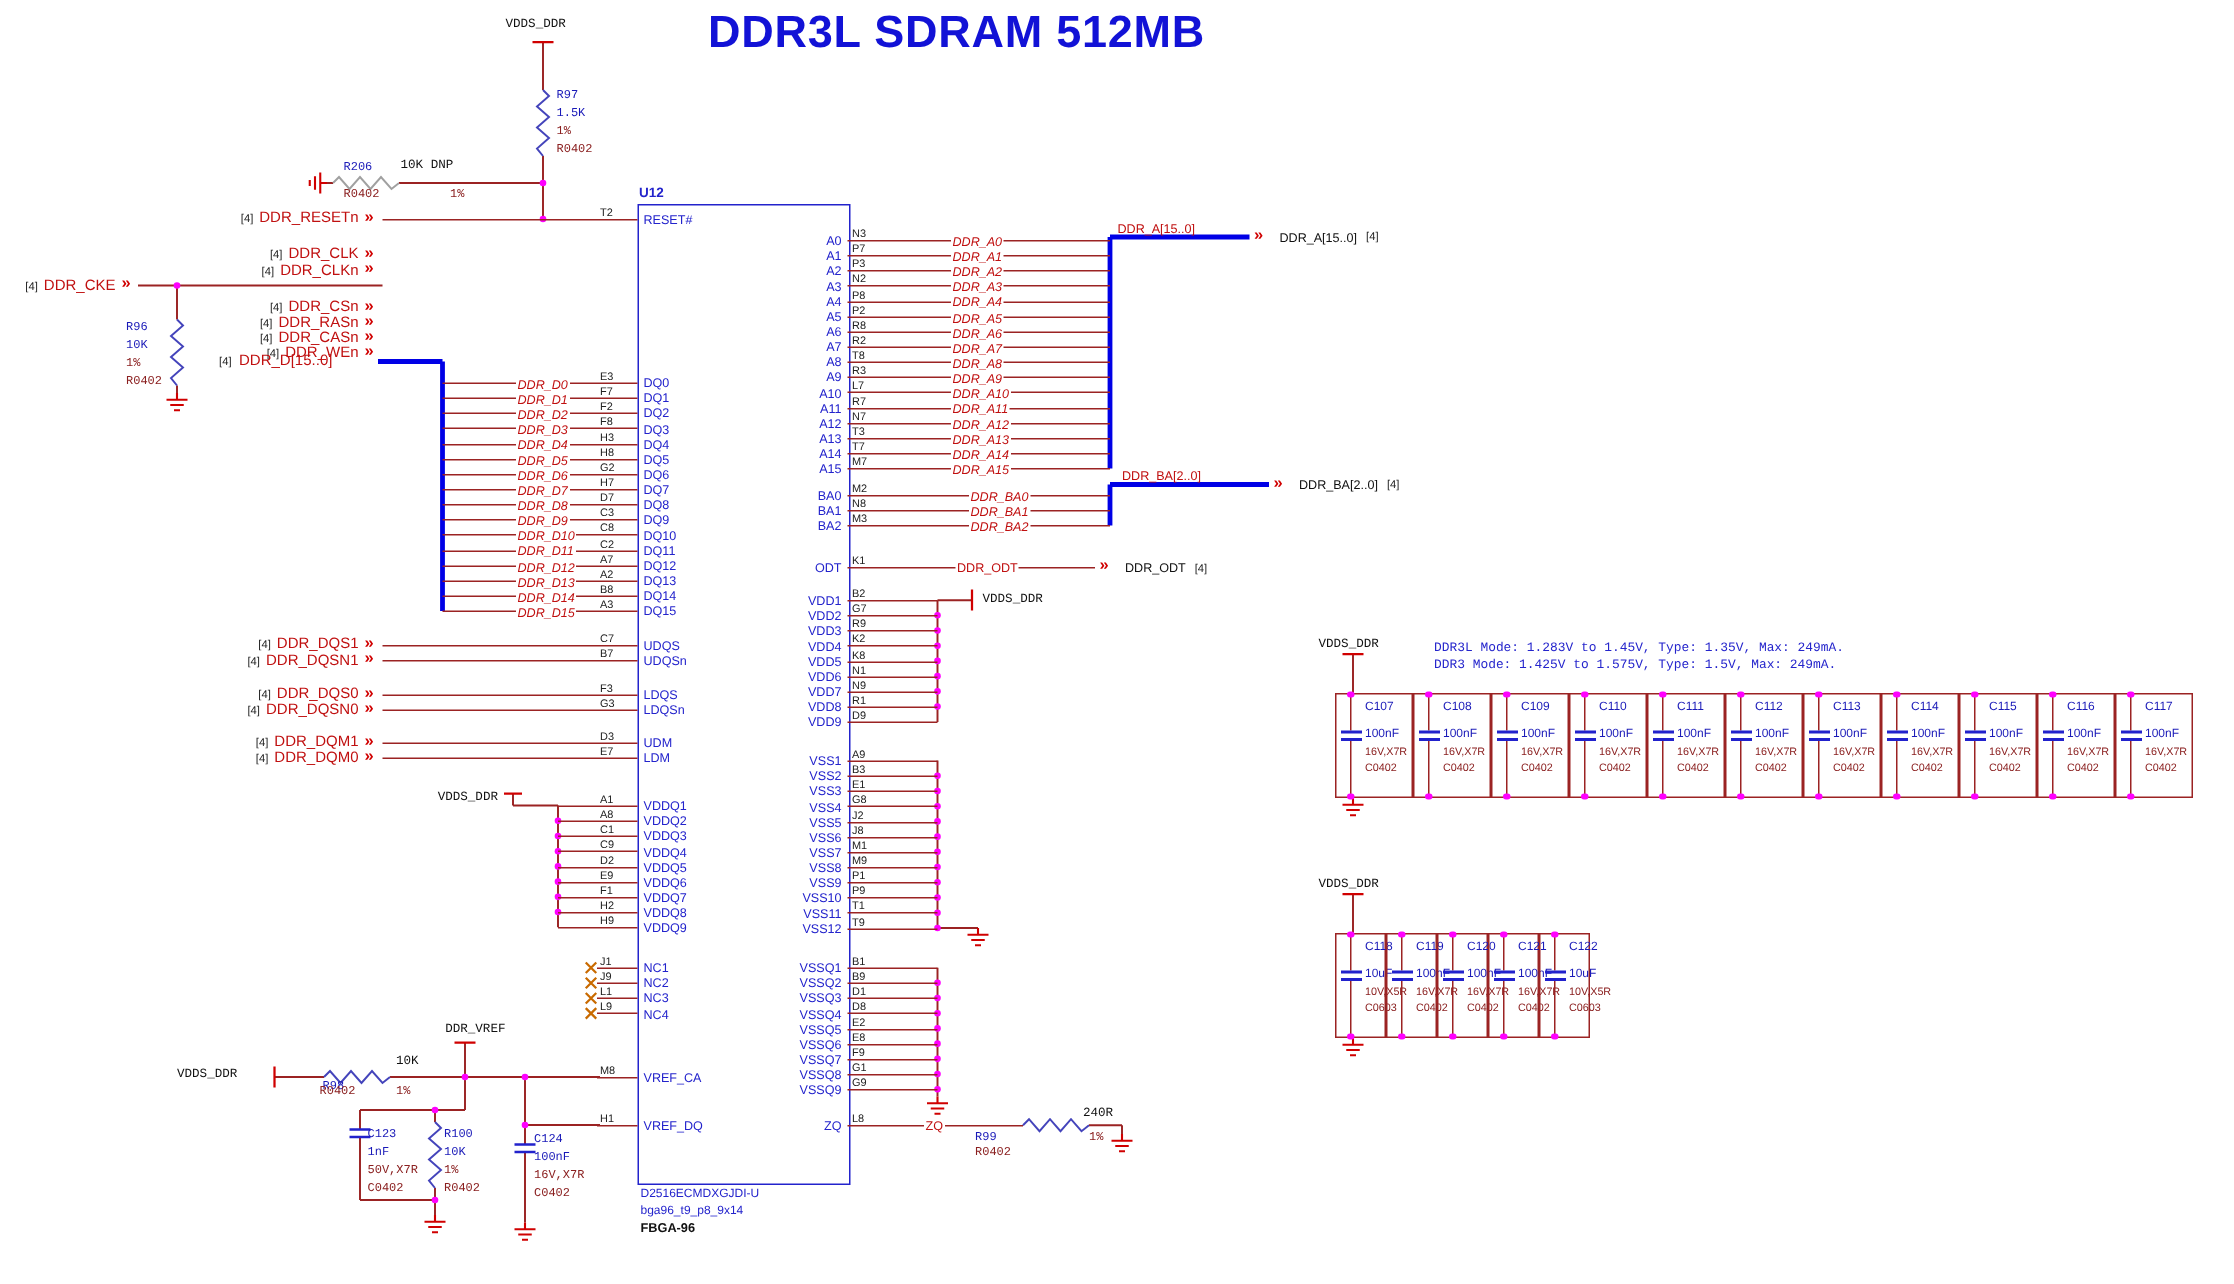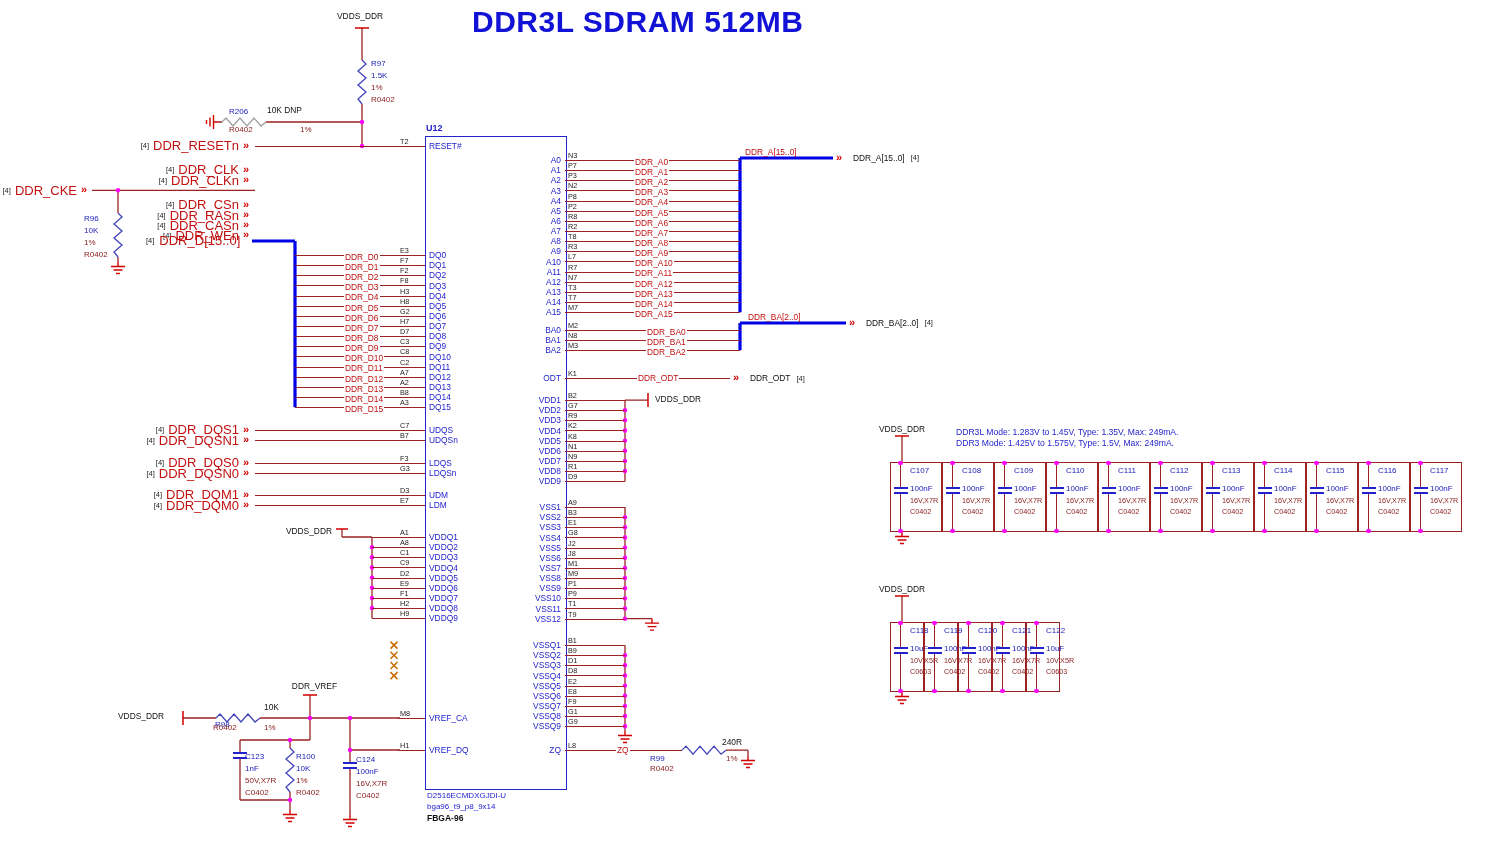--- a/index.html
+++ b/index.html
@@ -29,36 +29,36 @@
   .stub{position:absolute;top:8.5px;left:var(--stubl,0);width:var(--stubw,27px);border-top:1.3px solid var(--wire);}
   .pnum{position:absolute;left:var(--numl,2px);top:.5px;font-size:7.3px;line-height:7.5px;color:#222;white-space:nowrap;}
   .pname{position:absolute;left:var(--namel,31px);top:3.6px;font-size:8.4px;line-height:10px;color:var(--pin);white-space:nowrap;}
   .pgrp.r{--stubl:130px;--numl:133px;width:320px;}
   .pgrp.r .pname{left:0;width:126px;text-align:right;}
 
   
   .nlgrp{position:absolute;width:200px;}
   .nrow{display:flex;justify-content:flex-end;align-items:center;height:10.15px;gap:4px;}
   .ntag{font-size:7.5px;color:#222;white-space:nowrap;}
-  .nname{font-size:13px;color:var(--net);white-space:nowrap;}
+  .nname{font-size:10px;color:var(--net);white-space:nowrap;}
   .chev{width:11px;height:10px;position:relative;flex:0 0 11px;}
   .chev::before{content:"\00BB";position:absolute;left:0;top:-1px;color:var(--red);font-size:11px;line-height:11px;font-weight:700;}
 
   
-  .wlabels{position:absolute;}
+  .wlabels{position:absolute;font-style:italic;}
   .wlrow{height:10.15px;line-height:10.15px;}
   .wl{background:#fff;color:var(--net);font-size:8.4px;padding:0 1px;white-space:nowrap;}
   .wl1{position:absolute;background:#fff;color:var(--net);font-size:8.4px;line-height:10px;padding:0 1px;white-space:nowrap;}
   .busl{position:absolute;color:var(--net);font-size:8.4px;line-height:10px;white-space:nowrap;}
 
   .sheetref{position:absolute;display:flex;gap:6px;align-items:center;height:11px;}
   .srname{font-size:8.4px;color:#111;white-space:nowrap;}
 
   
-  .lbl{position:absolute;font-size:8px;line-height:9px;white-space:nowrap;}
+  .lbl{position:absolute;font-size:8px;line-height:9px;white-space:nowrap;font-family:Liberation Mono, monospace;}
   .lbl.b{color:var(--blue);text-align:right;}
   .lbl.a{color:var(--attr);}
   .lbl.k{color:#111;font-size:8.4px;}
   .lbl.n{color:#2525cc;font-size:8.6px;}
 
   
   .capbank{position:absolute;display:flex;}
   .capcell{position:relative;width:52px;height:70px;border:1px solid var(--wire);box-sizing:border-box;}
   .capbank.b2 .capcell{width:34px;}
   .cwt{position:absolute;left:9px;top:0;width:1.3px;height:24px;background:var(--wire);}
@@ -376,20 +376,43 @@
         <span class="stub"></span>
         <span class="pnum">H2</span>
         <span class="pname">VDDQ8</span>
       </div>
       <div class="prow">
         <span class="stub"></span>
         <span class="pnum">H9</span>
         <span class="pname">VDDQ9</span>
       </div>
     </div>
+  <div class="pgrp" style="left:398px;top:636.5px;--stubw:27px;--numl:2px;--namel:31px">
+
+  <div class="prow">
+        <span class="stub"></span>
+        <span class="pnum">J1</span>
+        <span class="pname">NC1</span>
+      </div>
+      <div class="prow">
+        <span class="stub"></span>
+        <span class="pnum">J9</span>
+        <span class="pname">NC2</span>
+      </div>
+      <div class="prow">
+        <span class="stub"></span>
+        <span class="pnum">L1</span>
+        <span class="pname">NC3</span>
+      </div>
+      <div class="prow">
+        <span class="stub"></span>
+        <span class="pnum">L9</span>
+        <span class="pname">NC4</span>
+      </div>
+    </div>
   <div class="pgrp" style="left:398px;top:709.5px;--stubw:27px;--numl:2px;--namel:31px">
 
   <div class="prow">
         <span class="stub"></span>
         <span class="pnum">M8</span>
         <span class="pname">VREF_CA</span>
       </div>
     </div>
   <div class="pgrp" style="left:398px;top:741.5px;--stubw:27px;--numl:2px;--namel:31px">
 

